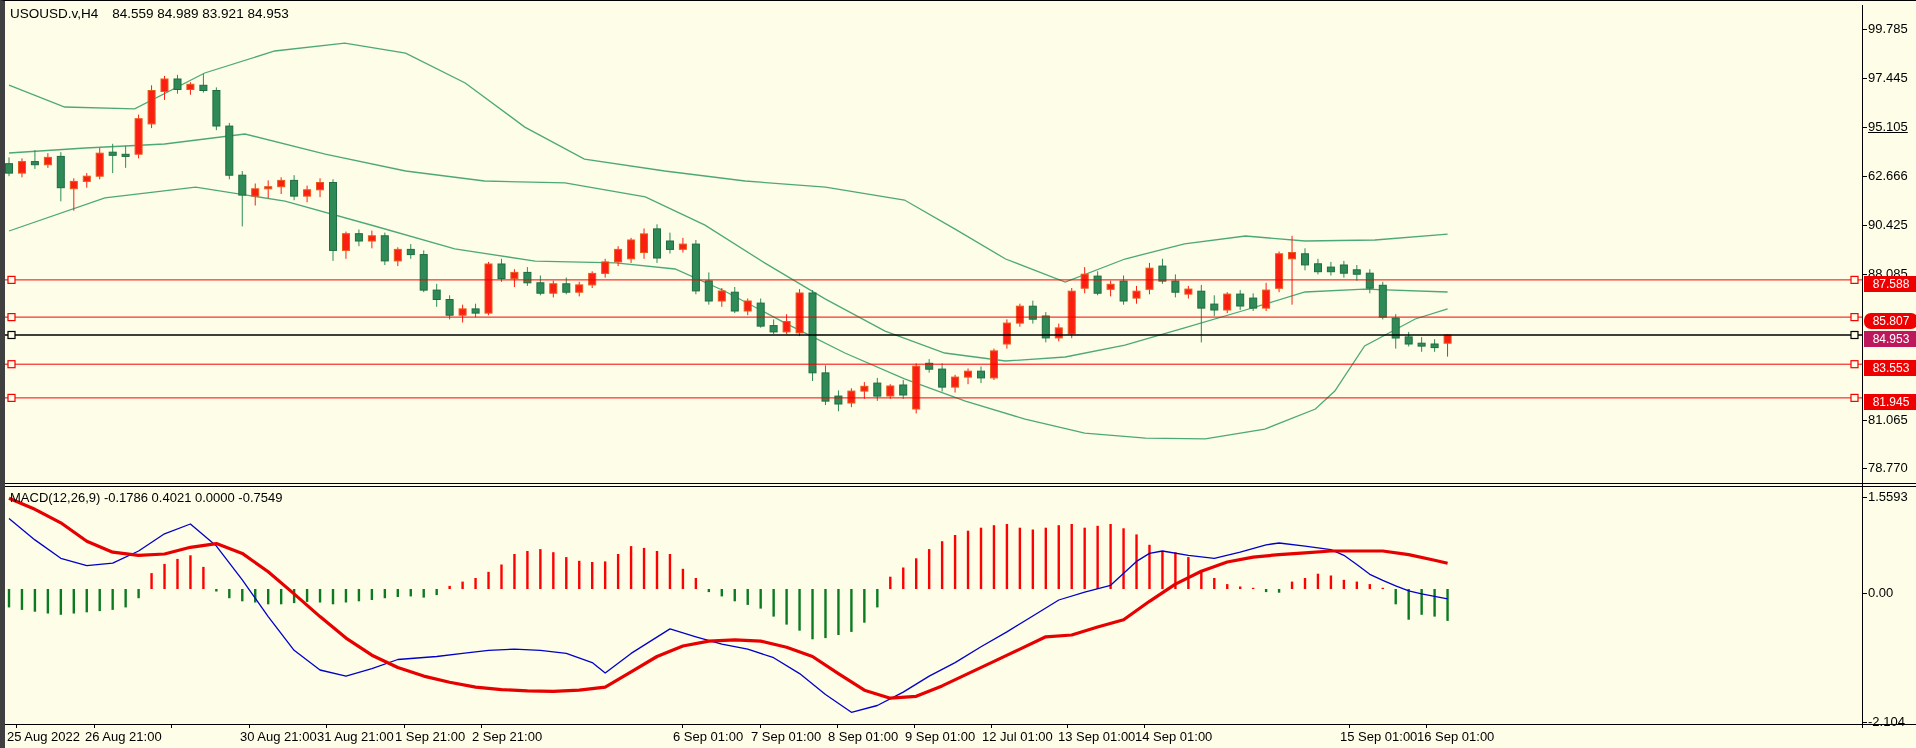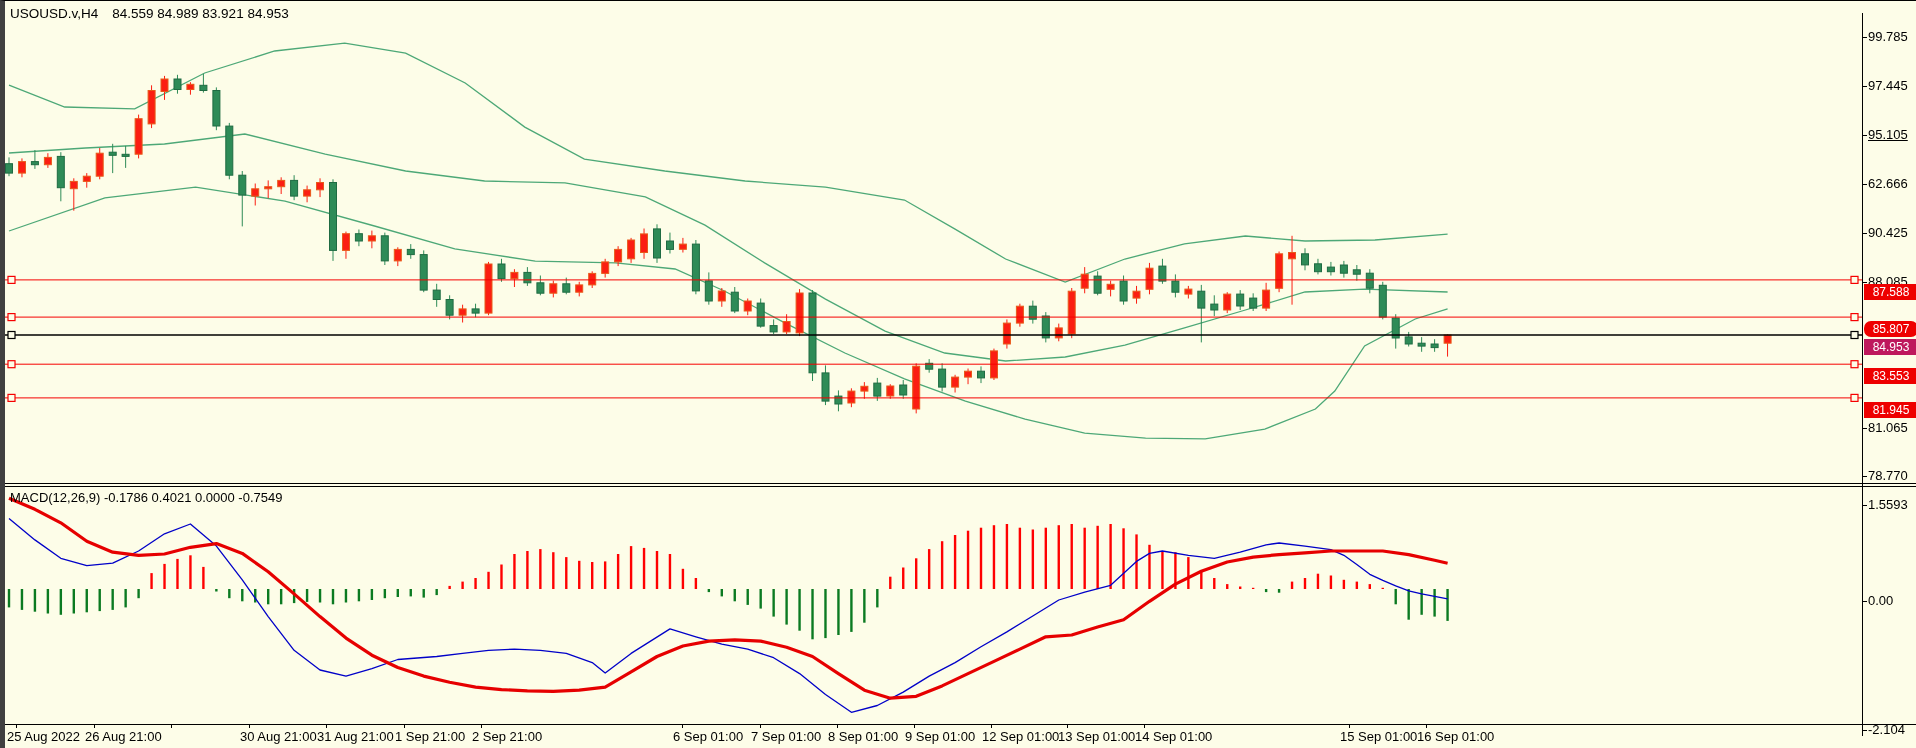--- a/index.html
+++ b/index.html
@@ -2,21 +2,21 @@
 <html><head>
 <meta charset="utf-8">
 <style>
   html,body{margin:0;padding:0;background:#888;}
   #win{position:relative;width:1916px;height:748px;background:#fdfde8;
        border-top:1px solid #000;border-left:5px solid #404040;box-sizing:border-box;
        font-family:"Liberation Sans",sans-serif;overflow:hidden;}
   #main-svg{position:absolute;left:0;top:0;}
   .title{position:absolute;left:5px;top:5px;font-size:13.5px;color:#000;display:flex;gap:14px;}
   .macd-title{position:absolute;left:5px;top:489px;font-size:13px;color:#000;z-index:5;}
-  .axis-col{position:absolute;left:1857px;top:12px;width:40px;height:723px;}
+  .axis-col{position:absolute;left:1857px;top:4px;width:40px;height:723px;}
   .axis-line{position:absolute;left:0;top:0;width:1px;height:723px;background:#000;}
   .ax-label{position:absolute;left:6px;font-size:13px;color:#000;white-space:nowrap;}
   .ax-tick{position:absolute;left:0;width:5px;height:1px;background:#000;}
   .price-tag{position:absolute;left:2px;width:54px;height:16px;font-size:12px;color:#fff;
              text-align:center;line-height:16px;z-index:6;}
   .divider{position:absolute;left:0;width:1916px;height:1px;background:#000;}
   .time-strip{position:absolute;left:0;top:723px;width:1916px;height:25px;}
   .t-label{position:absolute;top:5px;font-size:13px;color:#000;white-space:nowrap;}
   .t-tick{position:absolute;top:0;width:1px;height:4px;background:#000;}
 </style>
@@ -442,21 +442,21 @@
       <div class="t-label" style="left: 467px;">2 Sep 21:00</div>
       <div class="t-tick" style="left: 677px;"></div>
       <div class="t-label" style="left: 668px;">6 Sep 01:00</div>
       <div class="t-tick" style="left: 755px;"></div>
       <div class="t-label" style="left: 746px;">7 Sep 01:00</div>
       <div class="t-tick" style="left: 832px;"></div>
       <div class="t-label" style="left: 823px;">8 Sep 01:00</div>
       <div class="t-tick" style="left: 909px;"></div>
       <div class="t-label" style="left: 900px;">9 Sep 01:00</div>
       <div class="t-tick" style="left: 986px;"></div>
-      <div class="t-label" style="left: 977px;">12 Sep 01:00</div>
+      <div class="t-label" style="left: 977px;">12 Jul 01:00</div>
       <div class="t-tick" style="left: 1062px;"></div>
       <div class="t-label" style="left: 1053px;">13 Sep 01:00</div>
       <div class="t-tick" style="left: 1139px;"></div>
       <div class="t-label" style="left: 1130px;">14 Sep 01:00</div>
       <div class="t-tick" style="left: 1344px;"></div>
       <div class="t-label" style="left: 1335px;">15 Sep 01:00</div>
       <div class="t-tick" style="left: 1421px;"></div>
       <div class="t-label" style="left: 1412px;">16 Sep 01:00</div>
     </div>
 </div>

